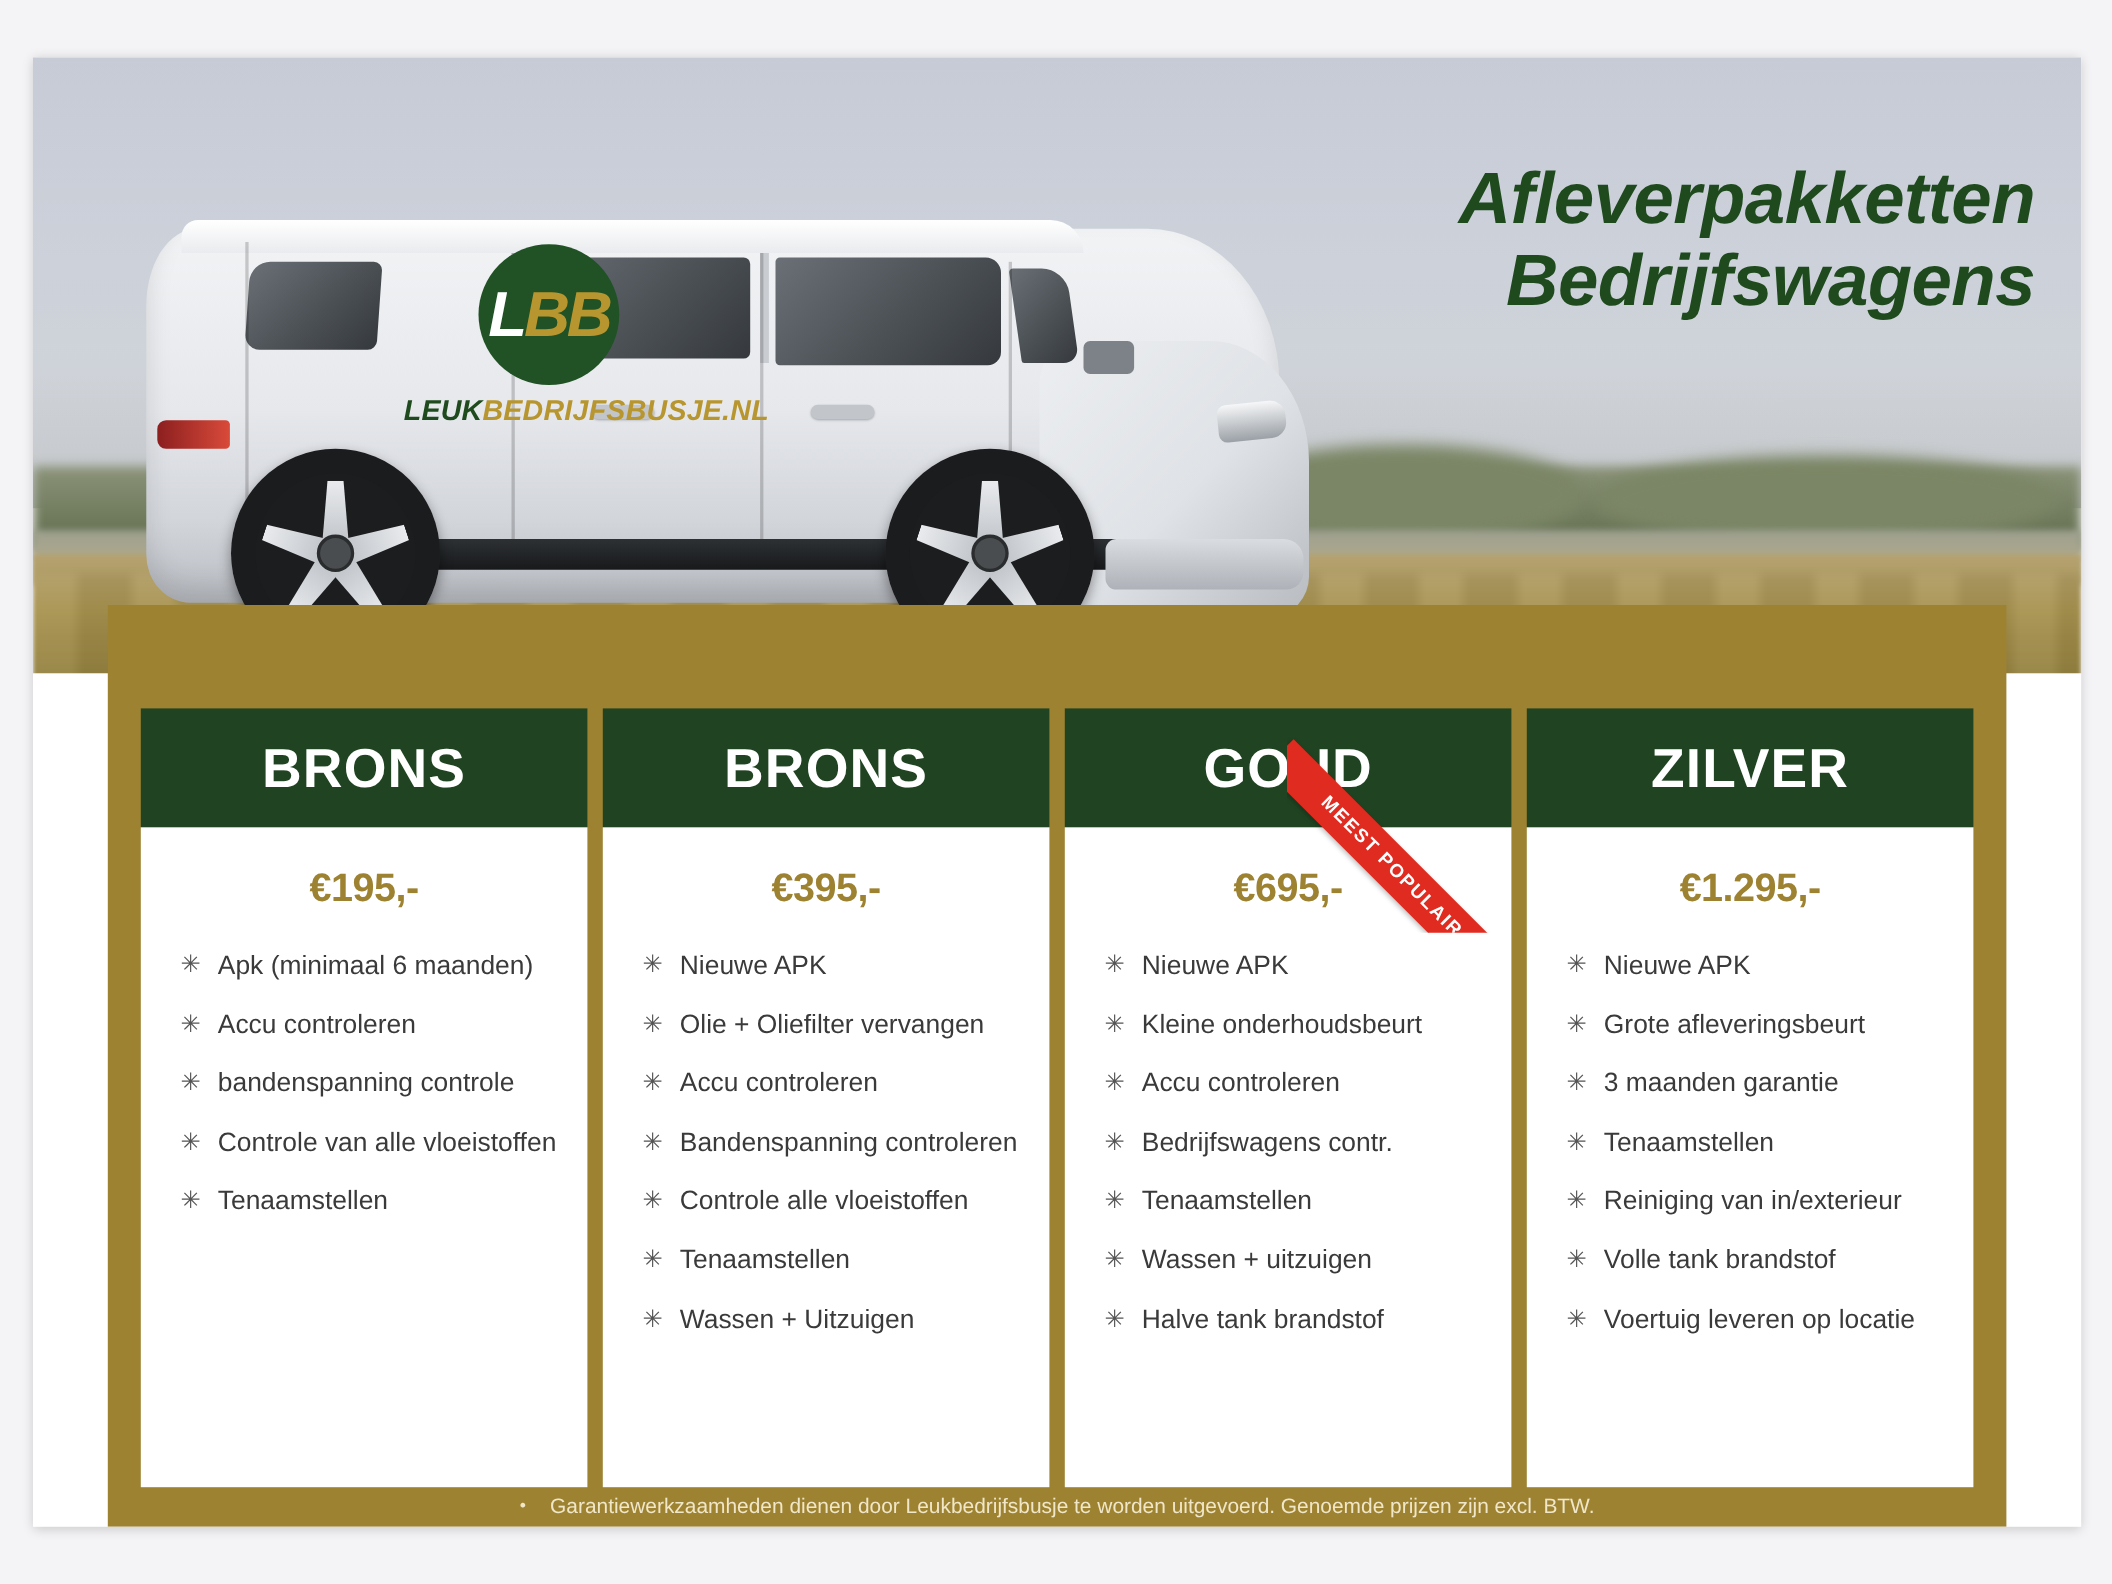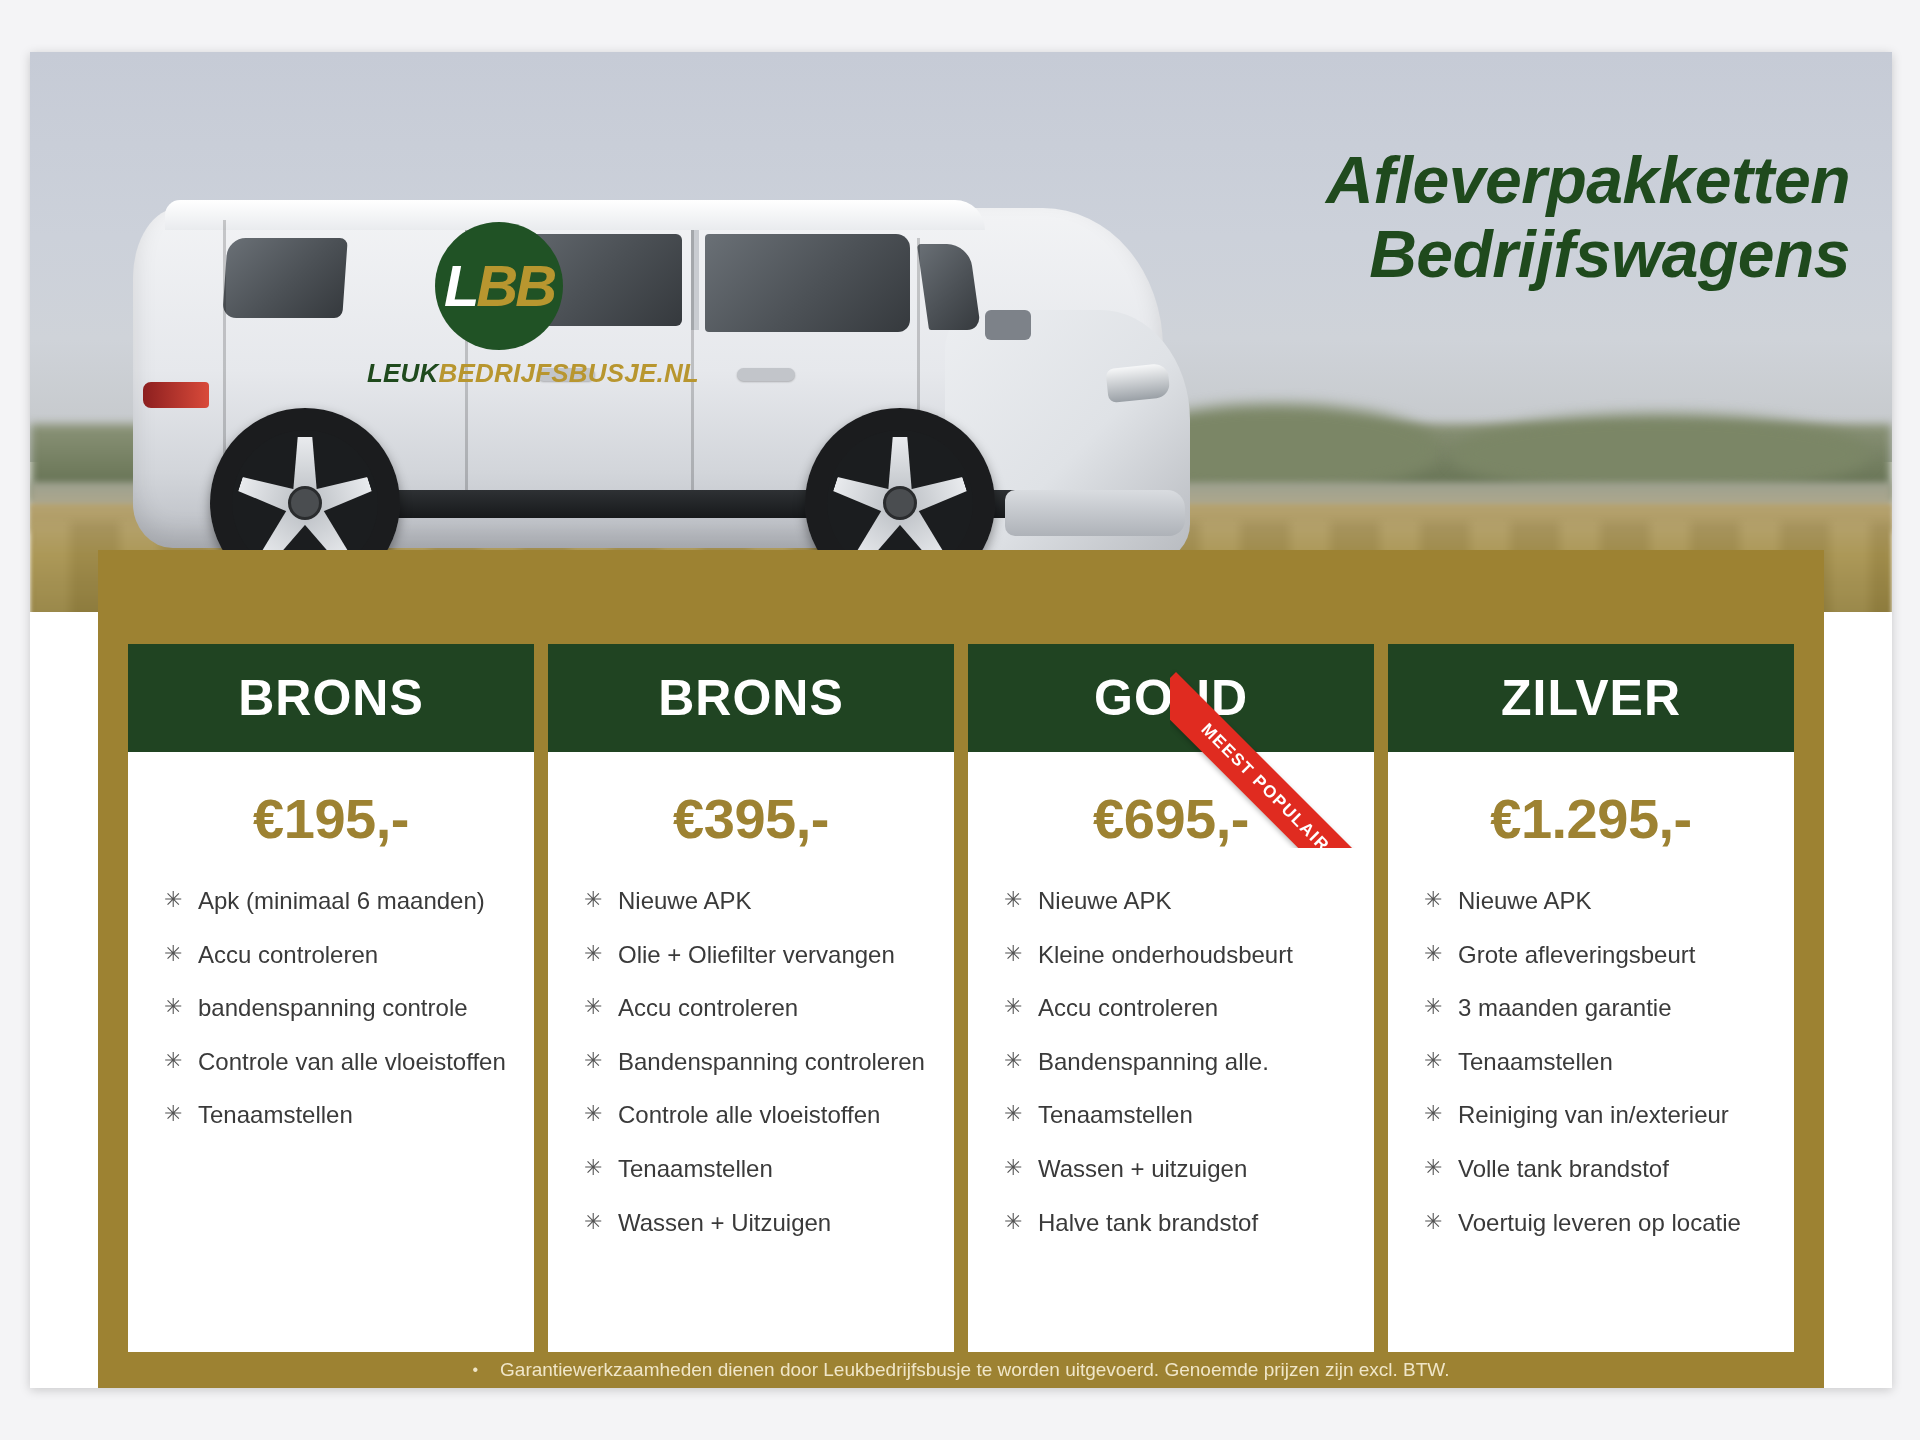--- a/index.html
+++ b/index.html
@@ -222,21 +222,21 @@
     letter-spacing: 1px;
   }
   .card-body {
     flex: 1;
     background: #ffffff;
     padding: 34px 0 0 0;
   }
   .price {
     text-align: center;
     color: #9d8232;
-    font-size: 56px;
+    font-size: 36px;
     font-weight: 800;
     letter-spacing: -0.5px;
     margin-bottom: 36px;
   }
   .feat-list {
     list-style: none;
     padding: 0 18px 0 36px;
   }
   .feat-list li {
     display: flex;
@@ -455,21 +455,21 @@
             <li>
               <span class="bullet">✳</span>
               <span>Kleine onderhoudsbeurt</span>
             </li>
             <li>
               <span class="bullet">✳</span>
               <span>Accu controleren</span>
             </li>
             <li>
               <span class="bullet">✳</span>
-              <span>Bandenspanning alle.</span>
+              <span>Bedrijfswagens contr.</span>
             </li>
             <li>
               <span class="bullet">✳</span>
               <span>Tenaamstellen</span>
             </li>
             <li>
               <span class="bullet">✳</span>
               <span>Wassen + uitzuigen</span>
             </li>
             <li>

